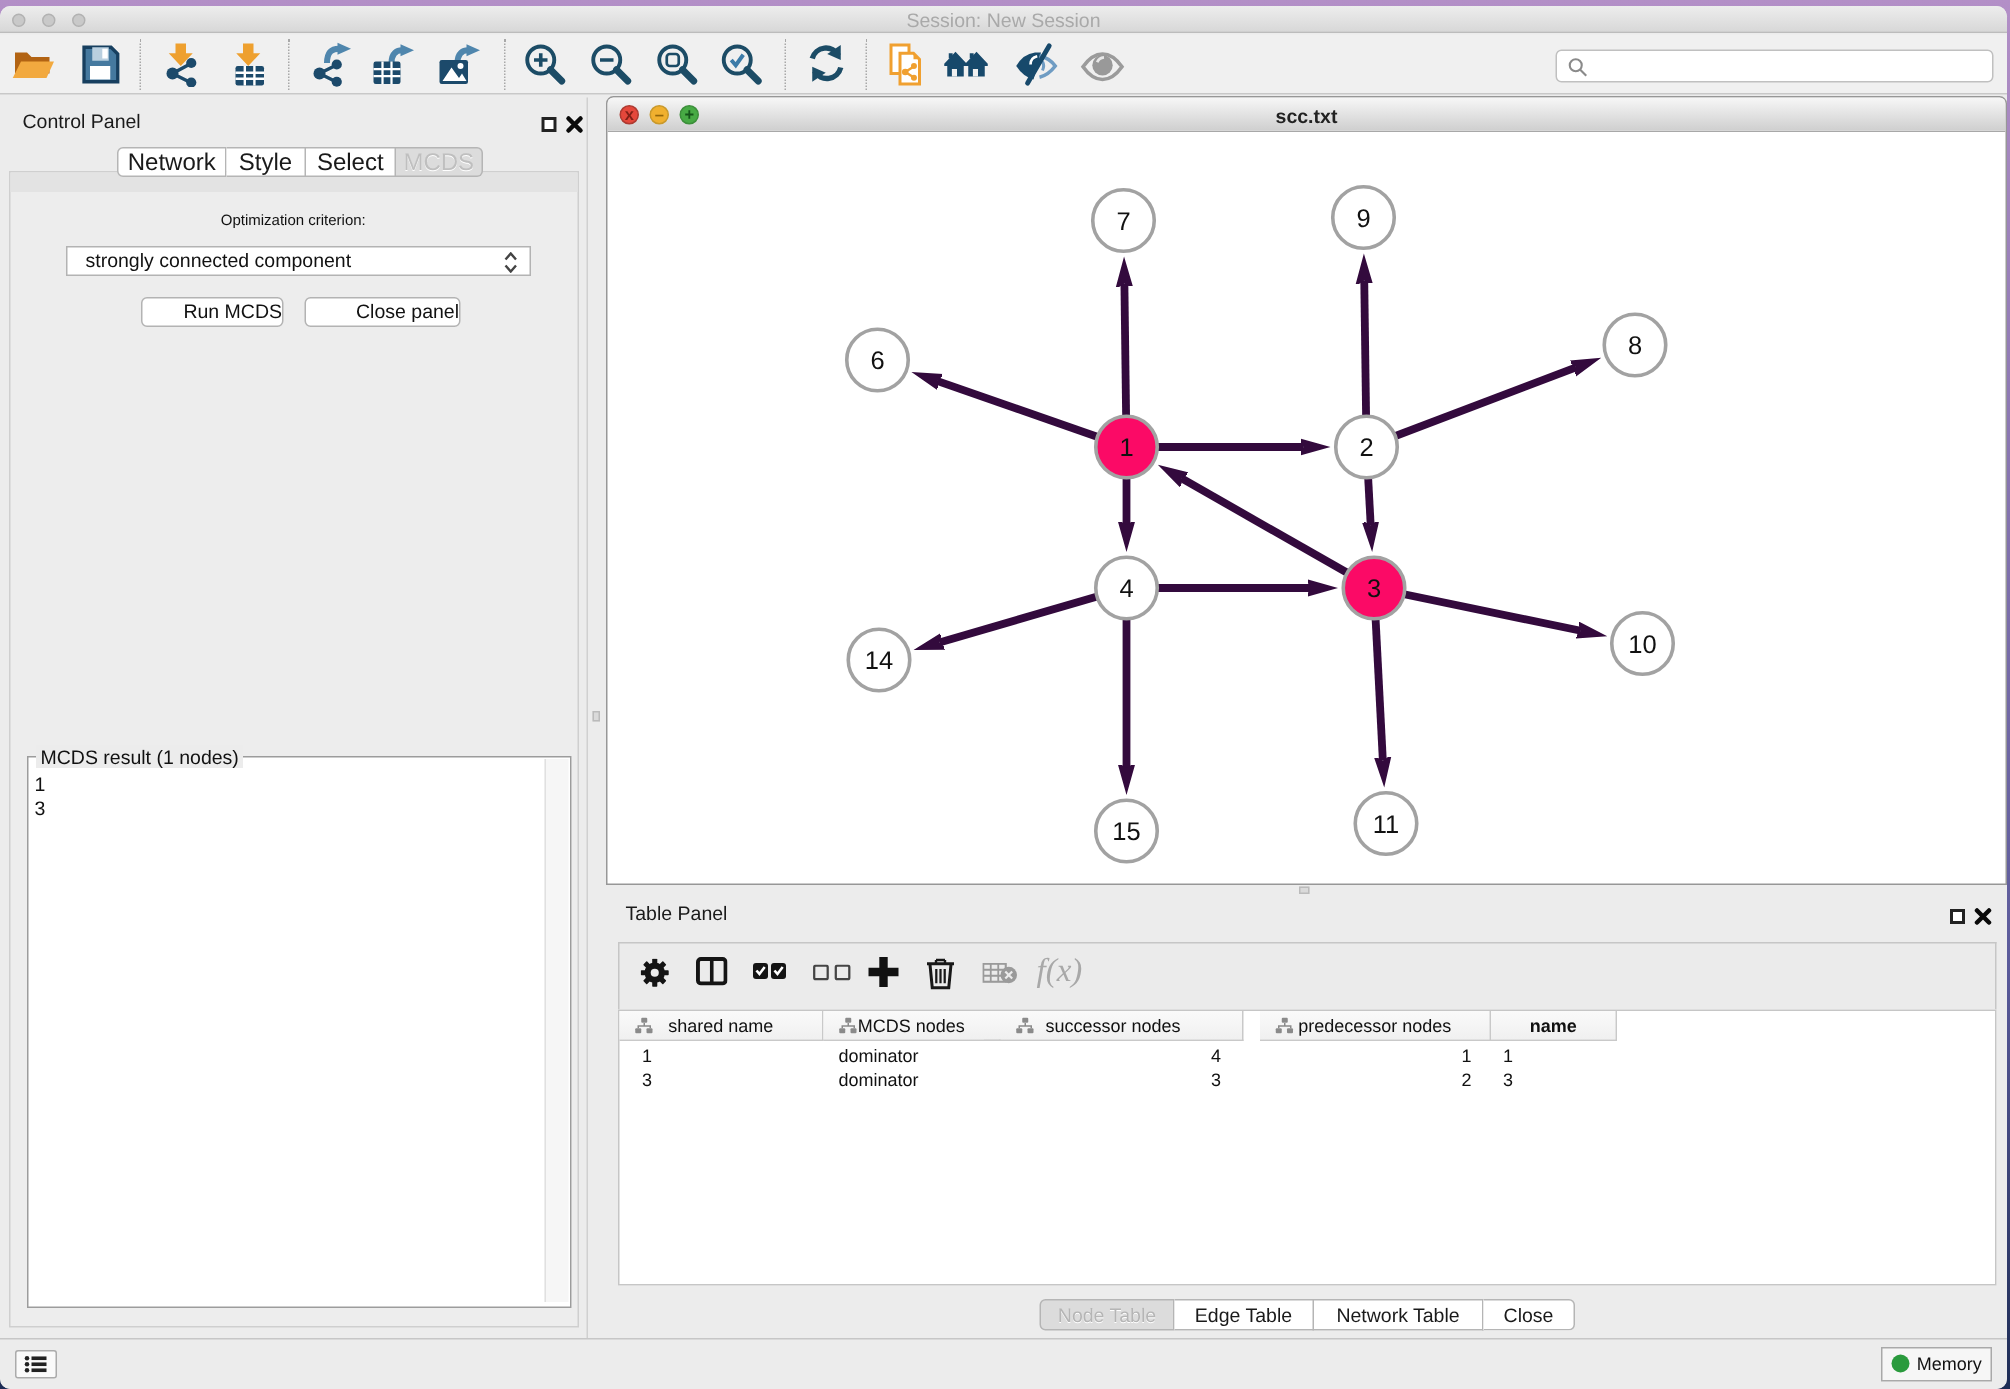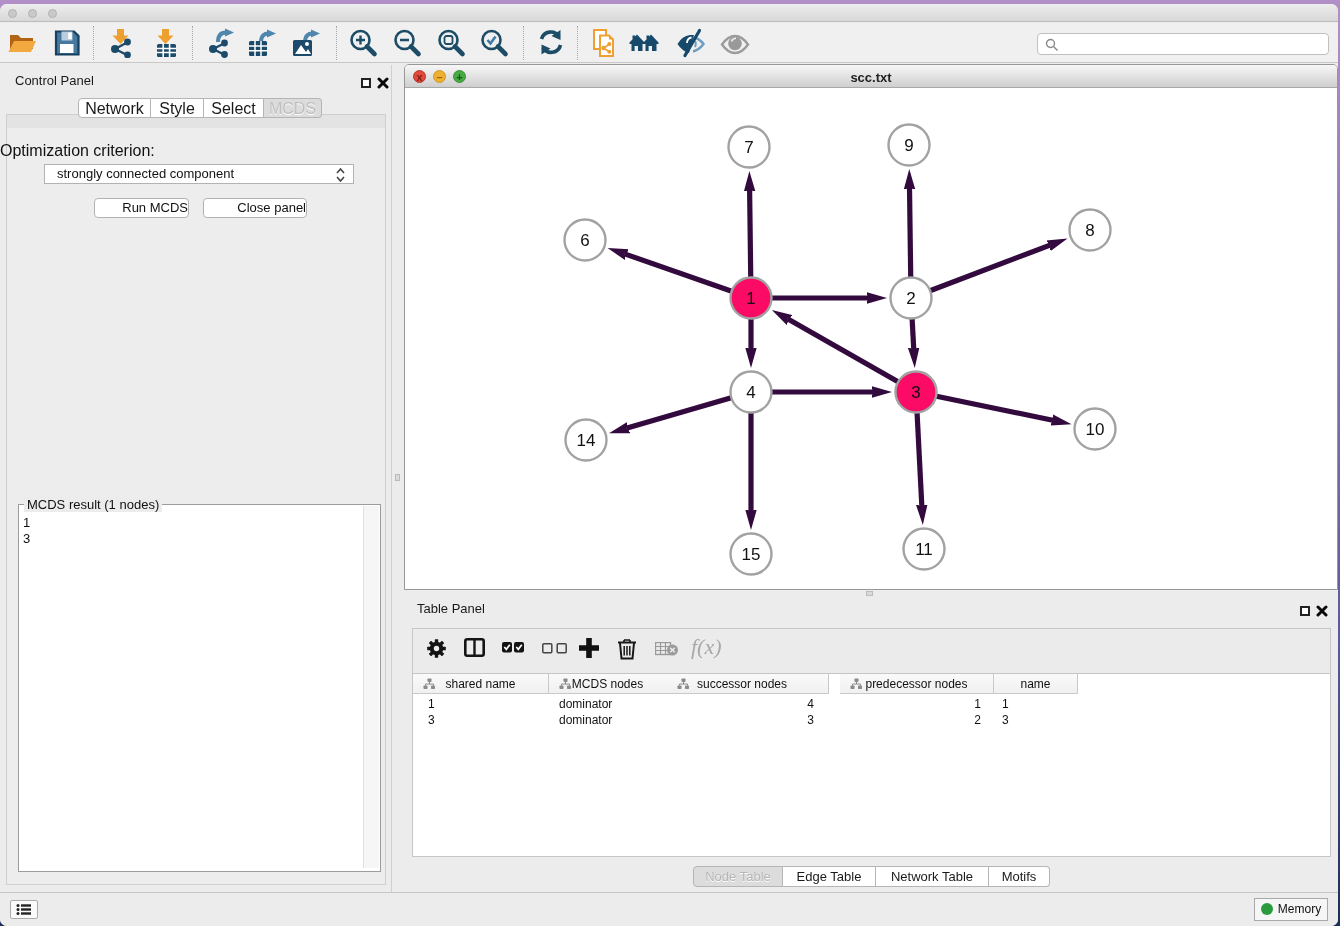--- a/index.html
+++ b/index.html
@@ -14,21 +14,21 @@
 #toolbar{left:0;top:19px;width:1338px;height:40px;background:#f0f0f0;border-bottom:1px solid #c8c8c8;}
 .sep{top:3px;height:34px;width:0;border-left:1px dotted #a8a8a8;}
 .ticon{top:5px;}
 #search{left:1037px;top:10px;width:292px;height:22px;background:#fff;border:1px solid #c0c0c0;border-radius:4px;}
 
 #cpanel{left:0;top:61px;width:392px;height:828px;background:#ececec;border-right:1px solid #d0d0d0;}
 #cphead{left:15px;top:8px;font-size:13px;color:#1a1a1a;}
 .winbtn-sq{width:10px;height:10px;border:2px solid #222;background:#fff;}
 .tab{position:absolute;top:0;height:20px;background:#fff;border:1px solid #b5b5b5;text-align:center;line-height:19px;z-index:3;color:#1a1a1a;}
 #cpbody{left:6px;top:49px;width:380px;height:771px;background:#ededed;border:1px solid #cfcfcf;}
-#optlabel{top:77px;width:100%;font-size:16px;color:#111;}
+#optlabel{top:77px;width:100%;text-align:center;font-size:10px;color:#111;}
 #dropdown{left:44px;top:99px;width:310px;height:20px;background:#fff;border:1px solid #b3b3b3;border-radius:0;font-size:13px;line-height:18px;padding-left:12px;color:#111;}
 .btn{height:20px;background:#fff;border:1px solid #b3b3b3;border-radius:4px;font-size:13px;text-align:right;line-height:18px;color:#111;}
 #fieldset{left:18px;top:439px;width:363px;height:368px;border:1px solid #9c9c9c;background:#fff;z-index:2;}
 #fslegend{left:24px;top:432px;background:#ececec;padding:0 3px;font-size:13px;color:#111;z-index:4;}
 
 #netframe{left:404px;top:60px;width:934px;height:526px;background:#fff;border:1px solid #979797;border-radius:5px 5px 0 0;}
 #nethead{left:0;top:0;width:932px;height:23px;background:linear-gradient(#f7f7f7,#cfcfcf);border-bottom:1px solid #a8a8a8;border-radius:4px 4px 0 0;}
 .mbtn{width:13px;height:13px;border-radius:50%;top:5px;font-size:11px;line-height:12px;text-align:center;font-weight:bold;}
 #nettitle{width:100%;text-align:center;top:5px;font-size:13px;font-weight:bold;color:#222;}
 
@@ -44,20 +44,21 @@
 #statusbar{left:0;top:888px;width:1338px;height:34px;background:#ececec;border-top:1px solid #c6c6c6;}
 #memory{left:1254px;top:5px;width:74px;height:23px;background:#f6f6f6;border:1px solid #a9a9a9;font-size:12px;color:#111;text-align:center;line-height:21px;}
 #listbtn{left:10px;top:7px;width:28px;height:19px;background:#fafafa;border:1px solid #ababab;border-radius:2px;}
 </style></head><body>
 <div class="abs" id="wall"></div>
 <div class="abs" id="win">
   <div class="abs" id="titlebar">
     <div class="abs tl" style="left:8px;"></div>
     <div class="abs tl" style="left:28px;"></div>
     <div class="abs tl" style="left:48px;"></div>
+    <div class="abs" id="wtitle">Session: New Session</div>
   </div>
   <div class="abs" id="toolbar">
     <svg class="abs ticon" style="left:7px;" width="30" height="30" viewBox="0 0 30 30">
       <path d="M3,7 L11,7 L14,10 L26,10 L26,21 L3,21 z" fill="#b26313"></path>
       <path d="M7,13 L29,13 L24,24 L1.5,24 z" fill="#f2a93f"></path>
     </svg>
     <svg class="abs ticon" style="left:52px;" width="30" height="30" viewBox="0 0 30 30">
       <path d="M4,3.5 h18 l4.5,4.5 v18.5 h-22.5 z" fill="#45799f" stroke="#173f5f" stroke-width="2.2"></path>
       <rect x="9.5" y="3.5" width="11" height="9" fill="#b9cfdf"></rect>
       <rect x="16.2" y="4.5" width="3.6" height="6.5" fill="#fff"></rect>
@@ -315,21 +316,21 @@
         <circle cx="17.5" cy="8" r="5.5" fill="#9a9a9a"></circle>
         <path d="M15.2,5.7 l4.6,4.6 M19.8,5.7 l-4.6,4.6" stroke="#ebebeb" stroke-width="1.5"></path>
       </svg>
       <div class="abs" style="left:278px;top:5px;font-family:'Liberation Serif',serif;font-style:italic;font-size:22px;color:#a8a8a8;">f(x)</div>
     </div>
     <div class="abs" id="ttable">
       <div class="abs th" style="left:0;width:136px;">shared name</div>
       <div class="abs th" style="left:136px;width:118px;">MCDS nodes</div>
       <div class="abs th" style="left:243px;width:173px;">successor nodes</div>
       <div class="abs th" style="left:427px;width:154px;">predecessor nodes</div>
-      <div class="abs th" style="left:581px;width:84px;">name</div>
+      <div class="abs th" style="left:581px;width:84px;font-weight:bold;">name</div>
       <svg class="abs sorticon" style="left:10px;top:4px;" width="13" height="12" viewBox="0 0 13 12">
           <g fill="#8a8a8a">
             <rect x="4.5" y="0.5" width="4" height="3.4" rx="0.7"></rect>
             <rect x="0.5" y="7.5" width="4" height="3.4" rx="0.7"></rect>
             <rect x="8" y="7.5" width="4" height="3.4" rx="0.7"></rect>
             <path d="M6.5,4 v2 M2.5,7.5 v-1.5 h8 v1.5" fill="none" stroke="#8a8a8a" stroke-width="1"></path>
           </g>
         </svg>
       <svg class="abs sorticon" style="left:146px;top:4px;" width="13" height="12" viewBox="0 0 13 12">
           <g fill="#8a8a8a">
@@ -363,21 +364,21 @@
       <div class="abs td" style="left:15px;top:38px;">3</div>
       <div class="abs td" style="left:146px;top:38px;">dominator</div>
       <div class="abs td" style="left:254px;top:38px;width:147px;text-align:right;">3</div>
       <div class="abs td" style="left:427px;top:38px;width:141px;text-align:right;">2</div>
       <div class="abs td" style="left:589px;top:38px;">3</div>
     </div>
     <div class="abs" id="btabs">
       <div class="abs tab" style="left:0px;width:90px;border-radius:4px 0 0 4px;background:#dcdcdc;color:#b5b5b5;text-shadow:0 1px 0 #fff;height:21px;line-height:20px;">Node Table</div>
       <div class="abs tab" style="left:90px;width:93px;border-left:none;height:21px;line-height:20px;">Edge Table</div>
       <div class="abs tab" style="left:183px;width:113px;border-left:none;height:21px;line-height:20px;">Network Table</div>
-      <div class="abs tab" style="left:296px;width:61px;border-left:none;border-radius:0 4px 4px 0;height:21px;line-height:20px;">Motifs</div>
+      <div class="abs tab" style="left:296px;width:61px;border-left:none;border-radius:0 4px 4px 0;height:21px;line-height:20px;">Close</div>
     </div>
   </div>
   <div class="abs" id="statusbar">
     <div class="abs" id="listbtn">
       <svg width="26" height="17" viewBox="0 0 26 17">
           <g fill="#222">
             <circle cx="7" cy="4.5" r="1.5"></circle>
             <rect x="10" y="3.3" width="10" height="2.4"></rect>
             <circle cx="7" cy="8.5" r="1.5"></circle>
             <rect x="10" y="7.3" width="10" height="2.4"></rect>

